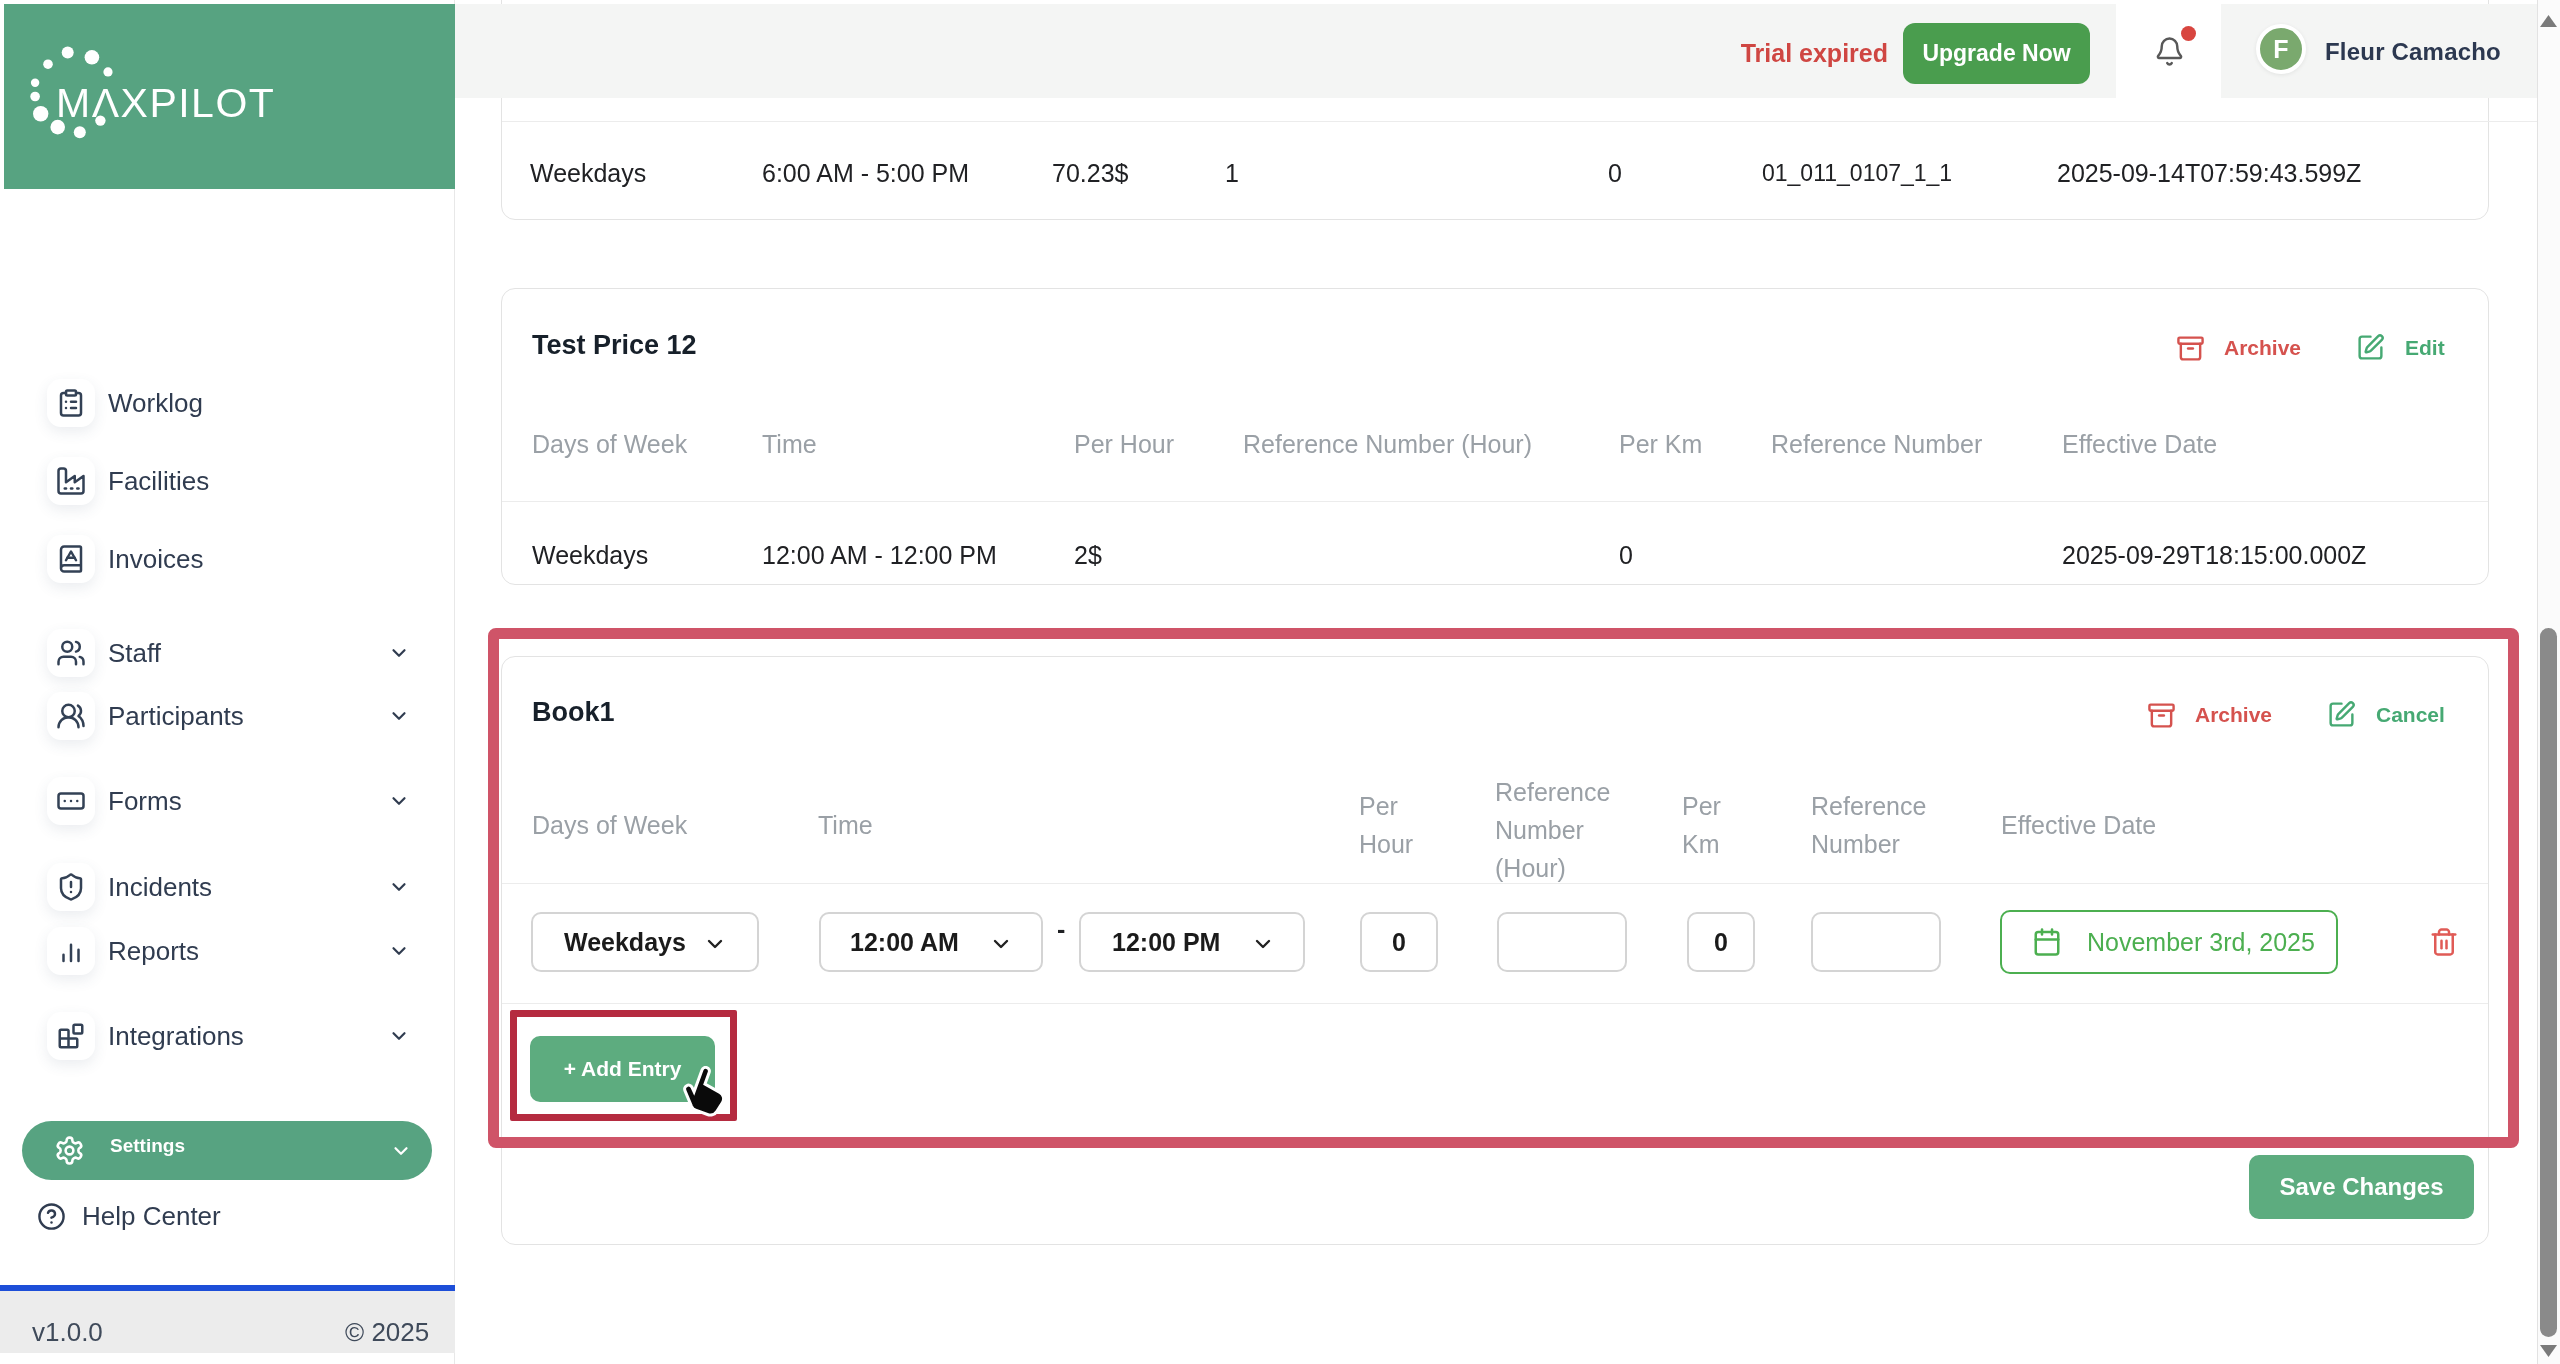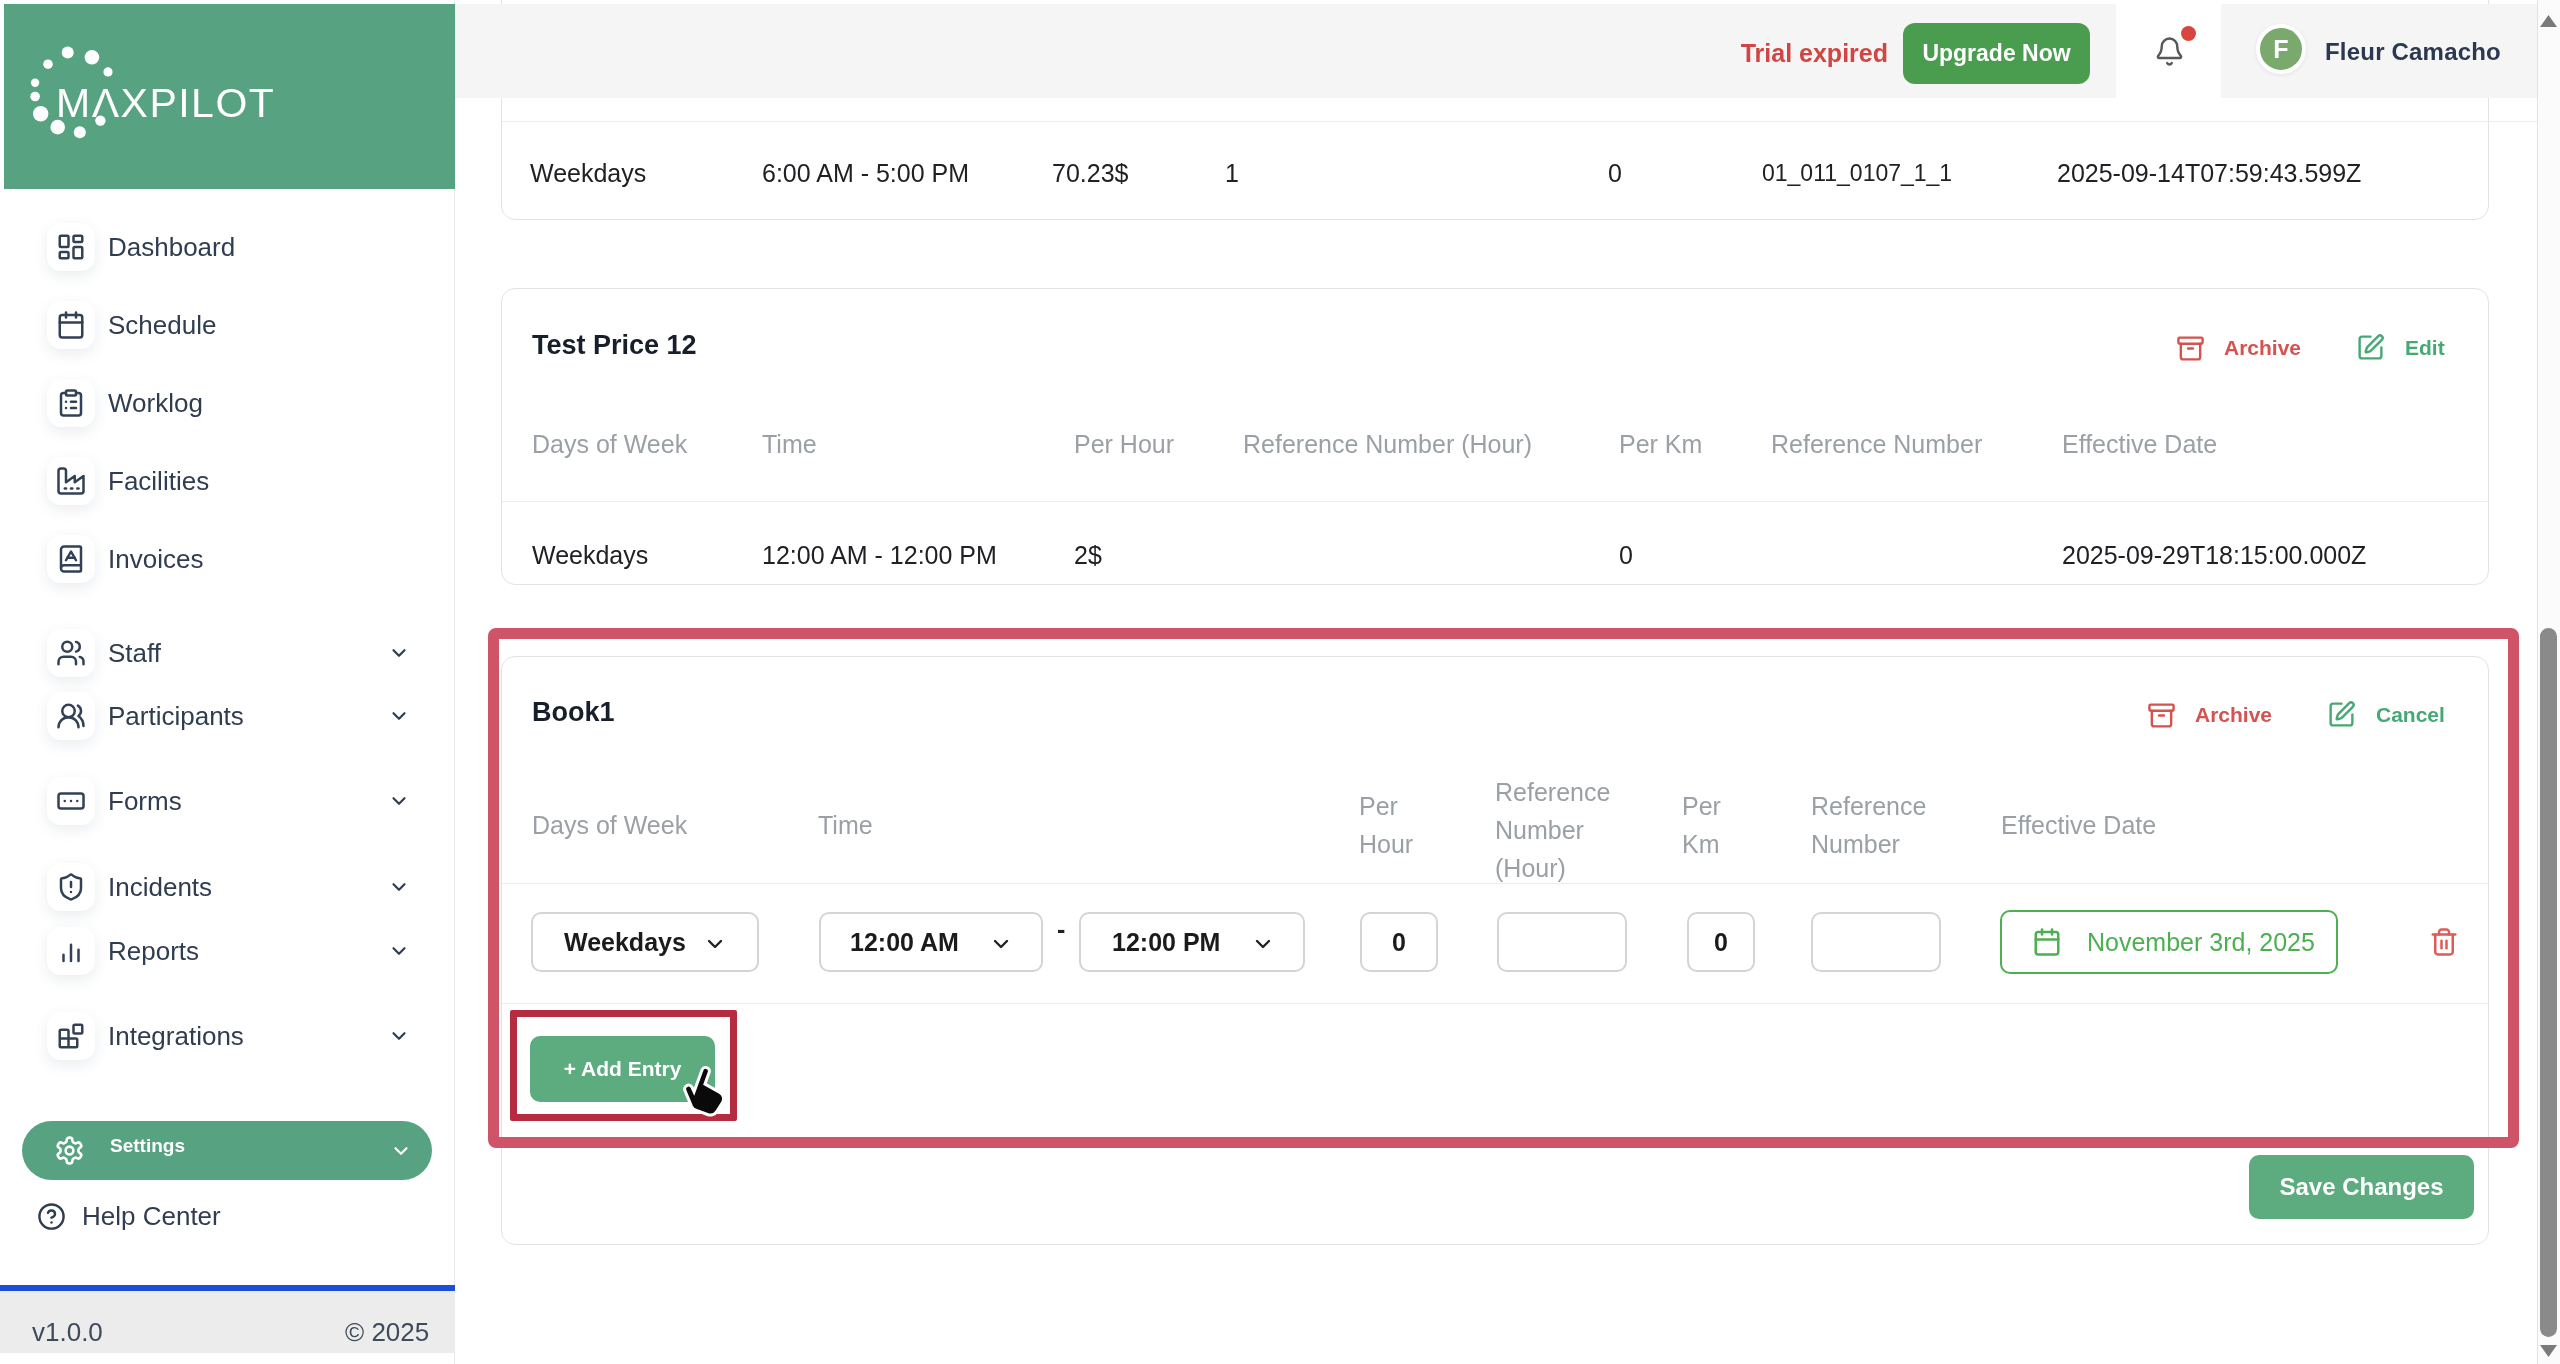--- a/index.html
+++ b/index.html
@@ -197,42 +197,20 @@
         <circle cx="31.1" cy="78.7" r="4.2"></circle>
         <circle cx="31.1" cy="92.5" r="4.8"></circle>
         <circle cx="36.7" cy="109.8" r="7.7"></circle>
         <circle cx="53.7" cy="123.1" r="7.3"></circle>
         <circle cx="75.8" cy="128.3" r="6"></circle>
         <circle cx="96.4" cy="116.6" r="5.2"></circle>
       </g>
       <text x="52" y="113" font-family="Liberation Sans, sans-serif" font-size="41" font-weight="500" letter-spacing="1.5" fill="#ffffff">MΛXPILOT</text>
     </svg>
   </div>
-  <div class="menuitem" style="top:223px;">
-    <div class="micon">
-        <svg width="30" height="30" viewBox="0 0 24 24" fill="none" stroke="#334155" stroke-width="2" stroke-linecap="round" stroke-linejoin="round">
-          <rect width="7" height="9" x="3" y="3" rx="1"></rect>
-          <rect width="7" height="5" x="14" y="3" rx="1"></rect>
-          <rect width="7" height="9" x="14" y="12" rx="1"></rect>
-          <rect width="7" height="5" x="3" y="16" rx="1"></rect>
-        </svg>
-      </div>
-    <div class="mtext">Dashboard</div>
-  </div>
-  <div class="menuitem" style="top:301px;">
-    <div class="micon">
-        <svg width="30" height="30" viewBox="0 0 24 24" fill="none" stroke="#334155" stroke-width="2" stroke-linecap="round" stroke-linejoin="round">
-          <path d="M8 2v4"></path>
-          <path d="M16 2v4"></path>
-          <rect width="18" height="18" x="3" y="4" rx="2"></rect>
-          <path d="M3 10h18"></path>
-        </svg>
-      </div>
-    <div class="mtext">Schedule</div>
-  </div>
   <div class="menuitem" style="top:379px;">
     <div class="micon">
         <svg width="30" height="30" viewBox="0 0 24 24" fill="none" stroke="#334155" stroke-width="2" stroke-linecap="round" stroke-linejoin="round">
           <rect width="8" height="4" x="8" y="2" rx="1" ry="1"></rect>
           <path d="M16 4h2a2 2 0 0 1 2 2v14a2 2 0 0 1-2 2H6a2 2 0 0 1-2-2V6a2 2 0 0 1 2-2h2"></path>
           <path d="M12 11h4"></path>
           <path d="M12 16h4"></path>
           <path d="M8 11h.01"></path>
           <path d="M8 16h.01"></path>
         </svg>

